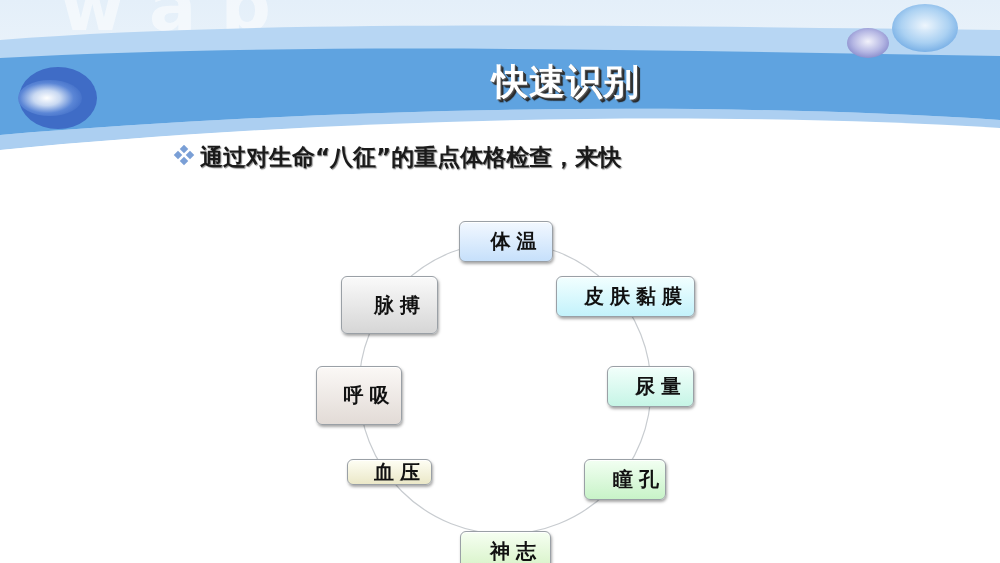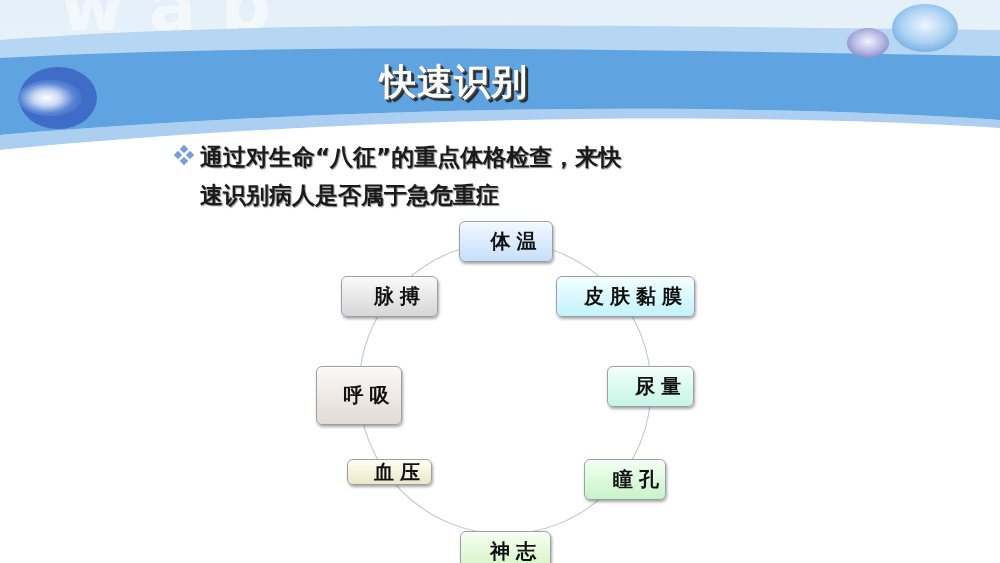--- a/index.html
+++ b/index.html
@@ -4,21 +4,21 @@
   <style>
     html, body { margin: 0; padding: 0; }
     body {
       width: 1000px; height: 563px; position: relative; overflow: hidden;
       background: #ffffff;
       font-family: "DejaVu Sans", "Liberation Sans", sans-serif;
     }
     .header-bg { position: absolute; left: 0; top: 0; width: 1000px; height: 170px; }
     .header-bg svg { display: block; }
     .slide-title {
-      position: absolute; left: 380px; top: 58px; width: 260px; text-align: left;
+      position: absolute; left: 380px; top: 58px; width: 260px; text-align: right;
       font-size: 36px; font-weight: bold; color: #ffffff; letter-spacing: 1px;
       text-shadow: 1px 1px 0 #555, 2px 2px 0 #333, 3px 3px 1px #222;
       font-family: "DejaVu Sans", sans-serif;
     }
     .bullet {
       position: absolute; left: 172px; top: 138px; width: 640px;
       font-size: 23px; font-weight: bold; color: #1a1a1a; line-height: 38px;
       text-shadow: 1px 1px 1px #888;
       font-family: "DejaVu Sans", sans-serif;
     }
@@ -89,21 +89,20 @@
 <div class="bullet">
   <span class="bullet-icon">
     <svg width="24" height="24" viewBox="0 0 24 24">
       <rect x="9" y="1" width="6" height="6" transform="rotate(45 12 4)" fill="#7a9fd6"></rect>
       <rect x="3" y="7" width="6" height="6" transform="rotate(45 6 10)" fill="#7a9fd6"></rect>
       <rect x="15" y="7" width="6" height="6" transform="rotate(45 18 10)" fill="#7a9fd6"></rect>
       <rect x="9" y="13" width="6" height="6" transform="rotate(45 12 16)" fill="#7a9fd6"></rect>
     </svg>
   </span>
   <span class="bullet-text">通过对生命“八征”的重点体格检查，来快</span>
-  <span class="bullet-text">速识别病人是否属于急危重症</span>
 </div>
 
 <div class="diagram">
   <svg width="1000" height="563" viewBox="0 0 1000 563" style="position:absolute;left:0;top:0;">
     <ellipse cx="505" cy="388" rx="146" ry="146" fill="none" stroke="#c8ccd0" stroke-width="1.2"></ellipse>
   </svg>
   <div id="nodes">
       <div class="node" style="left: 459px; top: 221px; width: 94px; height: 41px; background: linear-gradient(rgb(242, 248, 255), rgb(198, 224, 251));">
         <span>体温</span>
       </div>
@@ -118,17 +117,17 @@
       </div>
       <div class="node" style="left: 460px; top: 511px; width: 91px; height: 40px; background: linear-gradient(rgb(246, 255, 242), rgb(214, 242, 198)); margin-top: 20px;">
         <span>神志</span>
       </div>
       <div class="node" style="left: 347px; top: 459px; width: 85px; height: 26px; background: linear-gradient(rgb(254, 254, 244), rgb(235, 232, 200));">
         <span>血压</span>
       </div>
       <div class="node" style="left: 316px; top: 366px; width: 86px; height: 59px; background: linear-gradient(rgb(251, 248, 246), rgb(226, 219, 214));">
         <span>呼吸</span>
       </div>
-      <div class="node" style="left: 341px; top: 276px; width: 97px; height: 41px; background: linear-gradient(rgb(250, 250, 250), rgb(214, 214, 214));">
+      <div class="node" style="left: 341px; top: 276px; width: 97px; height: 58px; background: linear-gradient(rgb(250, 250, 250), rgb(214, 214, 214));">
         <span>脉搏</span>
       </div>
     </div>
 </div>
 
 </body></html>

